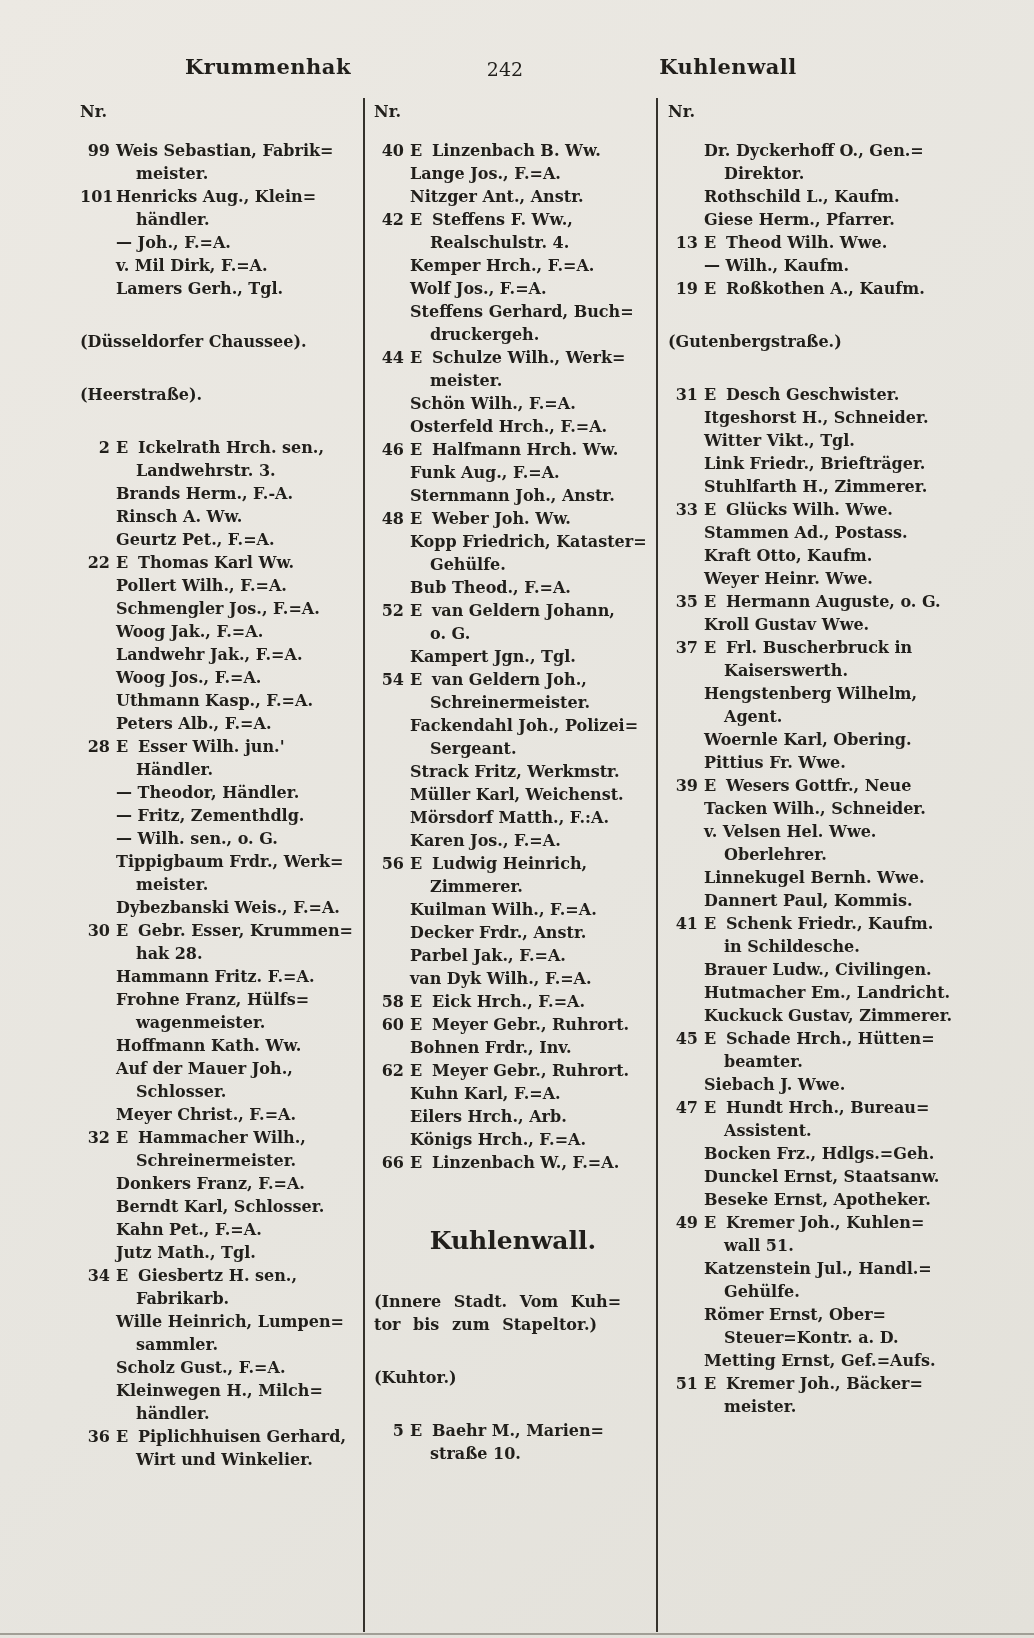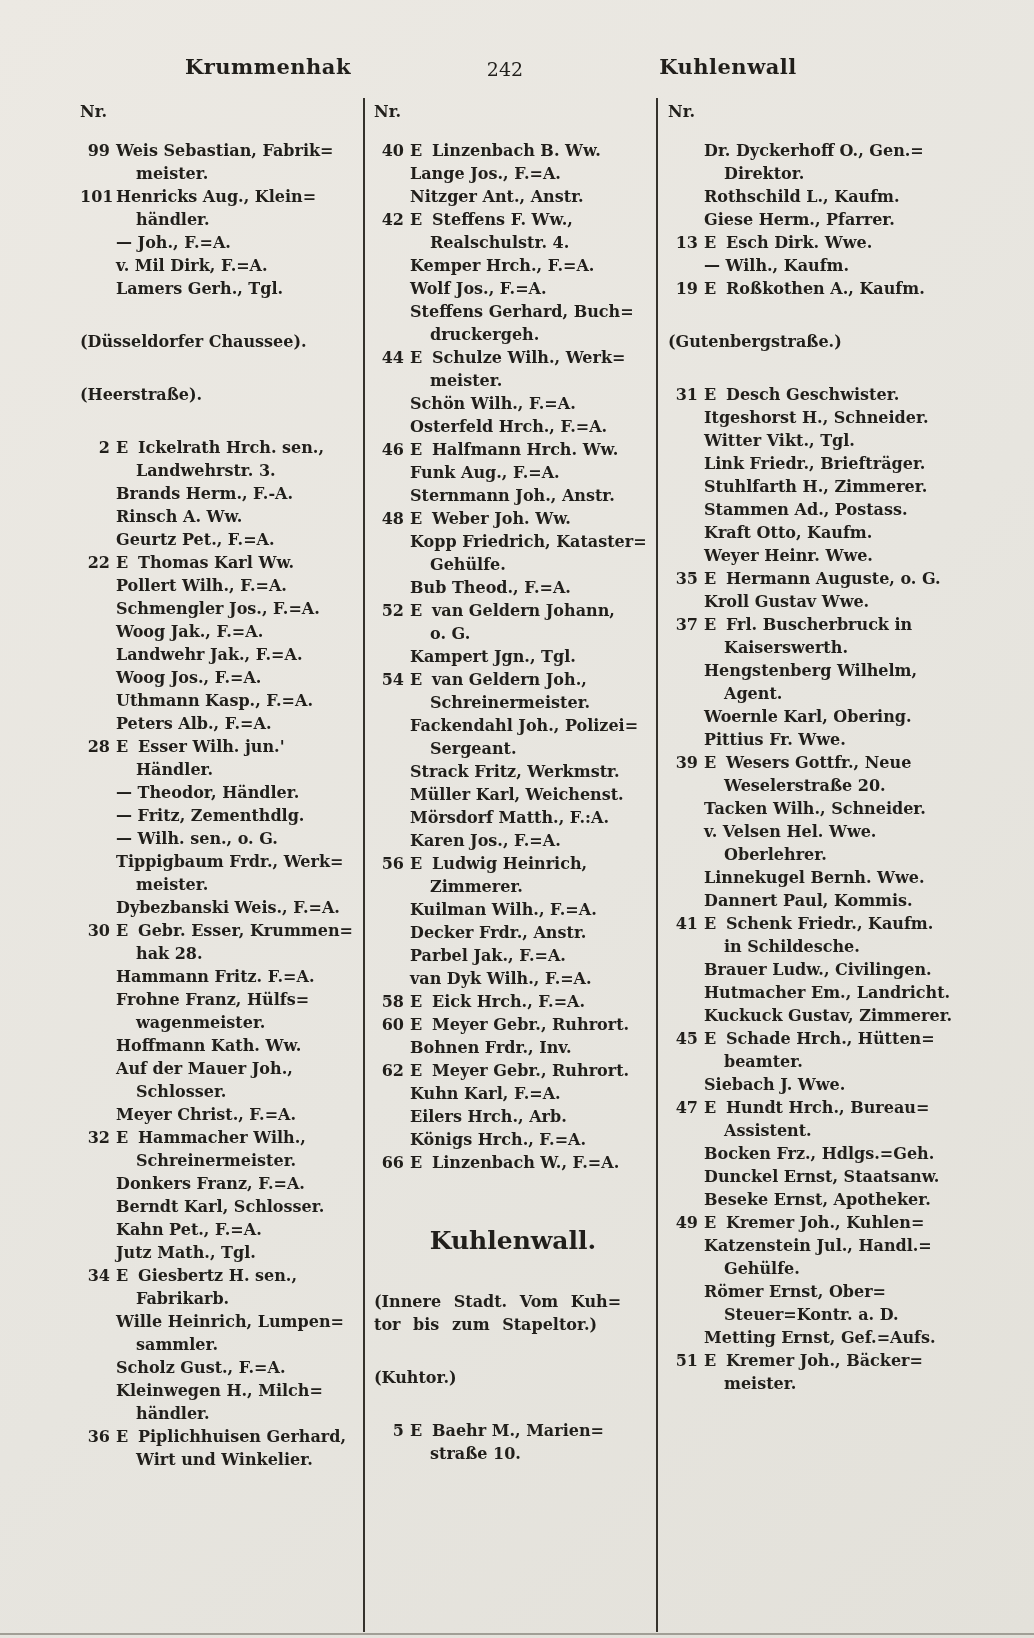--- a/index.html
+++ b/index.html
@@ -353,21 +353,21 @@
           <div class="line first"><span class="num"></span><span>Dr. Dyckerhoff O., Gen.=</span></div>
           <div class="line cont">Direktor.</div>
         </div>
         <div class="entry">
           <div class="line first"><span class="num"></span><span>Rothschild L., Kaufm.</span></div>
         </div>
         <div class="entry">
           <div class="line first"><span class="num"></span><span>Giese Herm., Pfarrer.</span></div>
         </div>
         <div class="entry">
-          <div class="line first"><span class="num">13</span><span class="etag">E</span><span>Esch Dirk. Wwe.</span></div>
+          <div class="line first"><span class="num">13</span><span class="etag">E</span><span>Theod Wilh. Wwe.</span></div>
         </div>
         <div class="entry">
           <div class="line first"><span class="num"></span><span>— Wilh., Kaufm.</span></div>
         </div>
         <div class="entry">
           <div class="line first"><span class="num">19</span><span class="etag">E</span><span>Roßkothen A., Kaufm.</span></div>
         </div>
         <div class="gap"></div>
         <div class="line center-heading">(Gutenbergstraße.)</div>
         <div class="gap"></div>
@@ -378,20 +378,23 @@
           <div class="line first"><span class="num"></span><span>Itgeshorst H., Schneider.</span></div>
         </div>
         <div class="entry">
           <div class="line first"><span class="num"></span><span>Witter Vikt., Tgl.</span></div>
         </div>
         <div class="entry">
           <div class="line first"><span class="num"></span><span>Link Friedr., Briefträger.</span></div>
         </div>
         <div class="entry">
           <div class="line first"><span class="num"></span><span>Stuhlfarth H., Zimmerer.</span></div>
+        </div>
+        <div class="entry">
+          <div class="line first"><span class="num">33</span><span class="etag">E</span><span>Glücks Wilh. Wwe.</span></div>
         </div>
         <div class="entry">
           <div class="line first"><span class="num"></span><span>Stammen Ad., Postass.</span></div>
         </div>
         <div class="entry">
           <div class="line first"><span class="num"></span><span>Kraft Otto, Kaufm.</span></div>
         </div>
         <div class="entry">
           <div class="line first"><span class="num"></span><span>Weyer Heinr. Wwe.</span></div>
         </div>
@@ -410,21 +413,20 @@
           <div class="line cont">Agent.</div>
         </div>
         <div class="entry">
           <div class="line first"><span class="num"></span><span>Woernle Karl, Obering.</span></div>
         </div>
         <div class="entry">
           <div class="line first"><span class="num"></span><span>Pittius Fr. Wwe.</span></div>
         </div>
         <div class="entry">
           <div class="line first"><span class="num">39</span><span class="etag">E</span><span>Wesers Gottfr., Neue</span></div>
-          <div class="line cont">Weselerstraße 20.</div>
         </div>
         <div class="entry">
           <div class="line first"><span class="num"></span><span>Tacken Wilh., Schneider.</span></div>
         </div>
         <div class="entry">
           <div class="line first"><span class="num"></span><span>v. Velsen Hel. Wwe.</span></div>
         </div>
         <div class="entry">
           <div class="line cont">Oberlehrer.</div>
         </div>
@@ -462,20 +464,21 @@
           <div class="line first"><span class="num"></span><span>Bocken Frz., Hdlgs.=Geh.</span></div>
         </div>
         <div class="entry">
           <div class="line first"><span class="num"></span><span>Dunckel Ernst, Staatsanw.</span></div>
         </div>
         <div class="entry">
           <div class="line first"><span class="num"></span><span>Beseke Ernst, Apotheker.</span></div>
         </div>
         <div class="entry">
           <div class="line first"><span class="num">49</span><span class="etag">E</span><span>Kremer Joh., Kuhlen=</span></div>
+          <div class="line cont">wall 51.</div>
         </div>
         <div class="entry">
           <div class="line first"><span class="num"></span><span>Katzenstein Jul., Handl.=</span></div>
           <div class="line cont">Gehülfe.</div>
         </div>
         <div class="entry">
           <div class="line first"><span class="num"></span><span>Römer Ernst, Ober=</span></div>
           <div class="line cont">Steuer=Kontr. a. D.</div>
         </div>
         <div class="entry">

